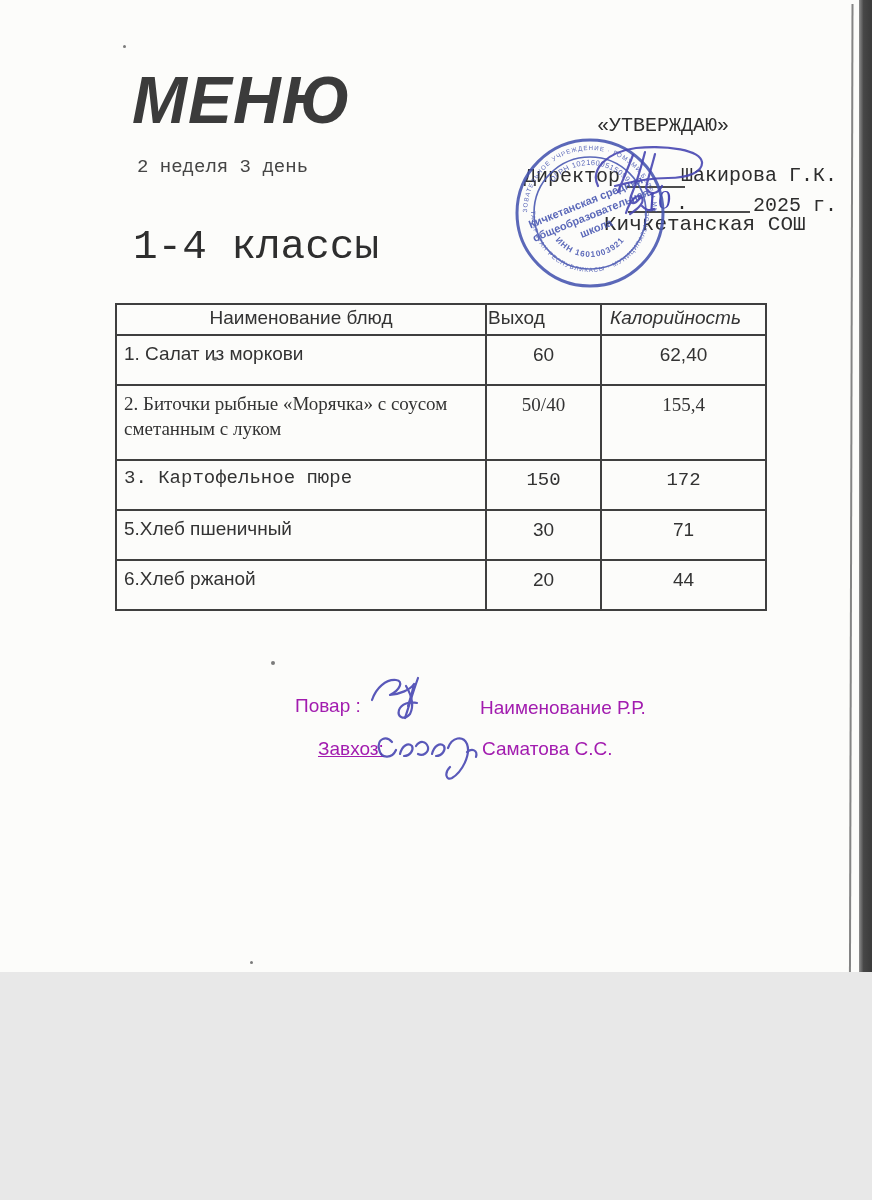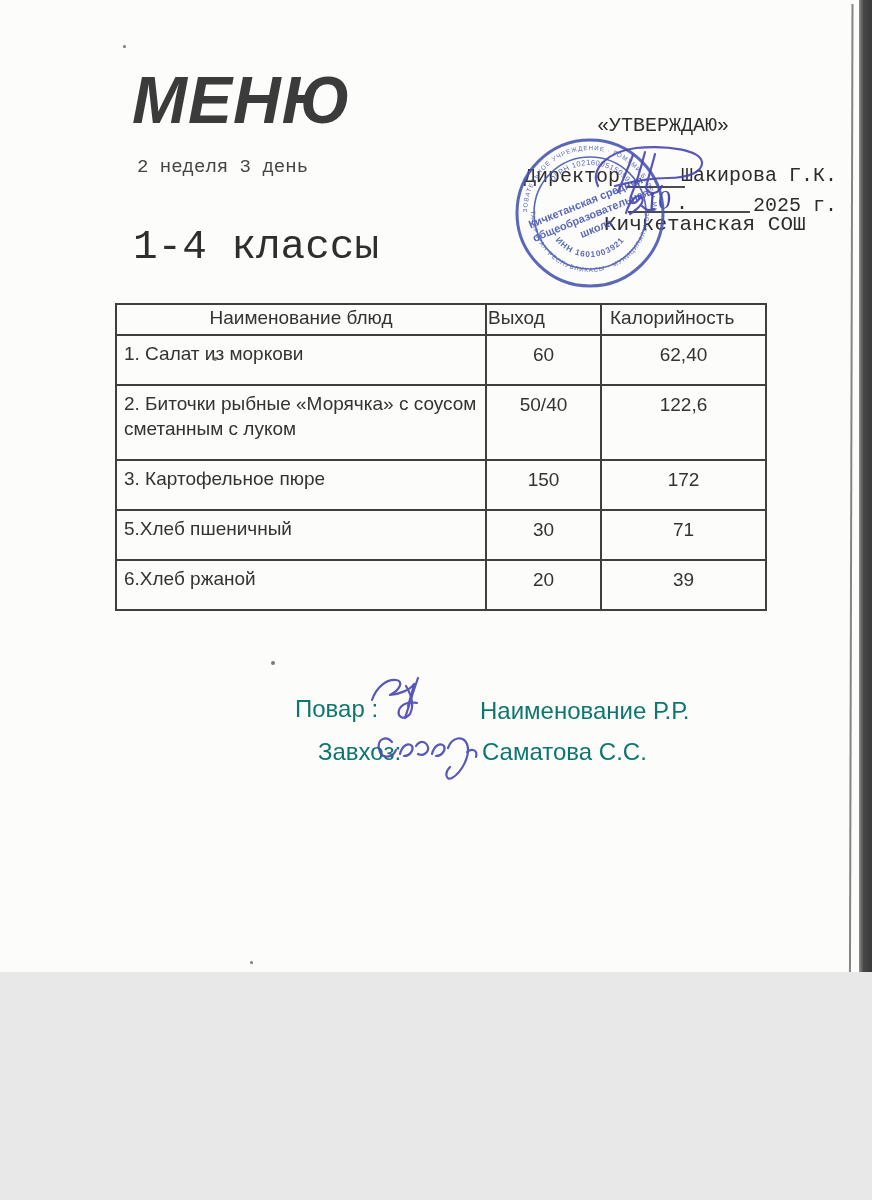--- a/index.html
+++ b/index.html
@@ -41,28 +41,28 @@
   }
   table.menu td, table.menu th {
     border:2px solid #3f3f3f; font-weight:normal;
     vertical-align:top; overflow:hidden;
   }
   col.c-name  { width:370px; }
   col.c-out   { width:115px; }
   col.c-cal   { width:165px; }
   th.h-name { text-align:center; height:25px; padding:2px 4px; }
   th.h-out  { text-align:left; padding:2px 0 2px 1px; }
-  th.h-cal  { text-align:left; padding:2px 0 2px 8px; }
+  th.h-cal  { text-align:left; padding:2px 0 2px 8px;font-style:italic; }
   td.name   { text-align:left; padding:5px 8px 17px 7px; line-height:1.35; }
   td.val    { text-align:center; padding-top:8px; }
 
-  .sig-label  { font-size:24px; color:#0f766e; }
+  .sig-label  { font-size:19px; color:#a21caf; }
   .cook-label    { left:295px; top:695px; }
   .cook-name     { left:480px; top:697px; }
-  .steward-label { left:318px; top:738px; }
+  .steward-label { left:318px; top:738px;text-decoration:underline; }
   .steward-name  { left:482px; top:738px; }
 
   .stamp-svg { left:512px; top:135px; width:156px; height:156px; opacity:0.88; }
   .pen-svg { left:0; top:0; width:872px; height:1200px; pointer-events:none; }
 
   .speck { position:absolute; background:#5a5a5a; border-radius:50%; opacity:0.8; }
 
   .scan-thin-line {
     left:850px; top:4px; width:2px; height:1146px;
     background:#6e6e6e; opacity:0.85; transform:rotate(0.15deg);
@@ -134,39 +134,39 @@
           <tr style="height:25px;">
         <th class="h-name">Наименование блюд</th>
         <th class="h-out">Выход</th>
         <th class="h-cal">Калорийность</th>
       </tr>
       <tr style="height:47px;">
         <td class="name">1. Салат из моркови</td>
         <td class="val">60</td>
         <td class="val">62,40</td>
       </tr>
-      <tr style="height:71px;">
+      <tr style="height:71px;font-family:Liberation Serif, serif;">
         <td class="name">2. Биточки рыбные «Морячка» с соусом сметанным с луком</td>
         <td class="val">50/40</td>
-        <td class="val">122,6</td>
-      </tr>
-      <tr style="height:50px;">
+        <td class="val">155,4</td>
+      </tr>
+      <tr style="height:50px;font-family:Liberation Mono, monospace;">
         <td class="name">3. Картофельное пюре</td>
         <td class="val">150</td>
         <td class="val">172</td>
       </tr>
       <tr style="height:50px;">
         <td class="name">5.Хлеб пшеничный</td>
         <td class="val">30</td>
         <td class="val">71</td>
       </tr>
       <tr style="height:49px;">
         <td class="name">6.Хлеб ржаной</td>
         <td class="val">20</td>
-        <td class="val">39</td>
+        <td class="val">44</td>
       </tr>
     </tbody>
       </table>
   </div>
 
   <div class="abs sig-label cook-label">Повар :</div>
   <div class="abs sig-label cook-name">Наименование Р.Р.</div>
   <div class="abs sig-label steward-label">Завхоз:</div>
   <div class="abs sig-label steward-name">Саматова С.С.</div>
 

